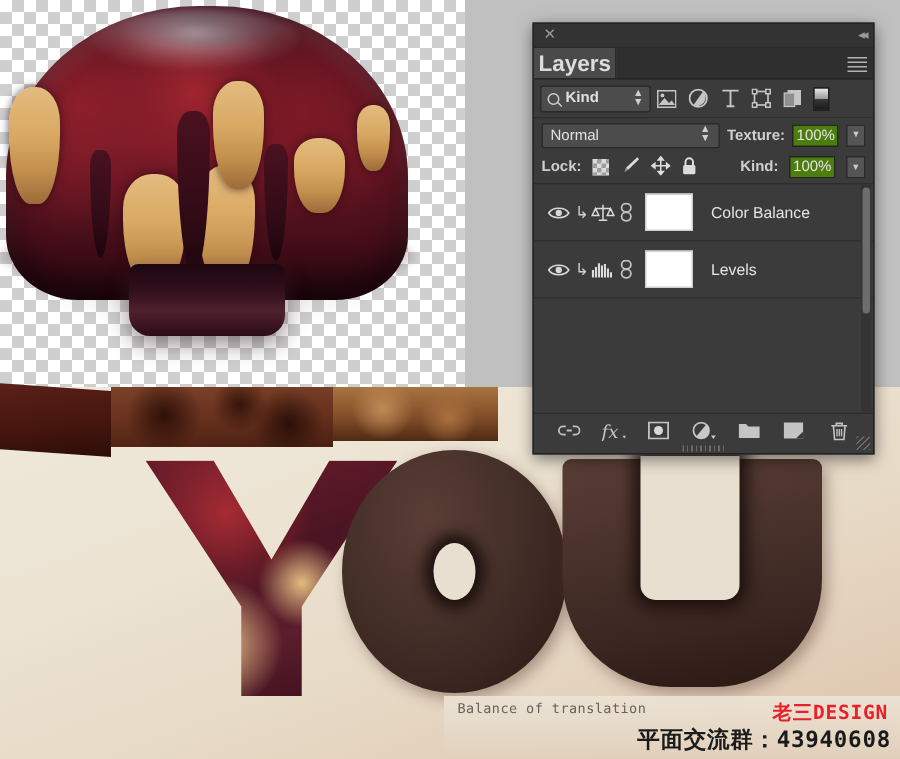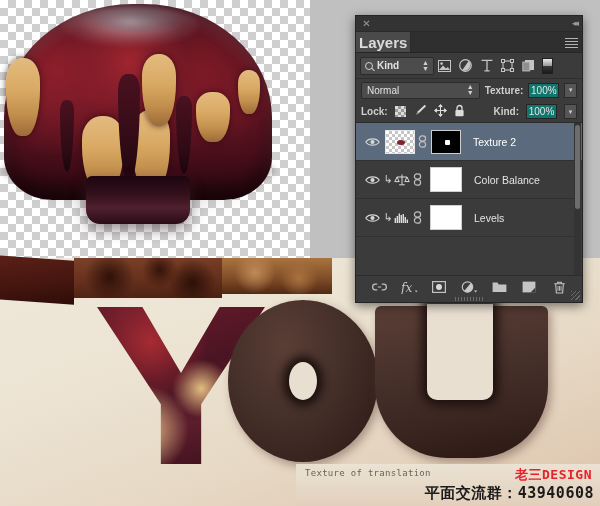--- a/index.html
+++ b/index.html
@@ -201,21 +201,21 @@
     border: 1px solid #202020; margin-left: 3px; }
 
   .ps-blendbar {
     height: 22px; background: #3b3b3b; display: flex; align-items: center; padding: 0 5px; gap: 5px;
   }
   .blend-select {
     width: 122px; height: 17px; background: #4c4c4c; border: 1px solid #2b2b2b; border-radius: 2px;
     display: flex; align-items: center; padding: 0 5px; color: #e2e2e2; font-size: 10px;
   }
   .lbl { color: #cfcfcf; font-size: 10px; font-weight: bold; }
-  .numfield { background: #0f766e; border: 1px solid #252525; color: #e4e4e4;
+  .numfield { background: #4d7c0f; border: 1px solid #252525; color: #e4e4e4;
     height: 15px; min-width: 31px; display: flex; align-items: center; justify-content: center; font-size: 10px; }
   .stepper { width: 13px; height: 15px; background: #555555; border: 1px solid #2b2b2b;
     display: flex; align-items: center; justify-content: center; color: #cacaca; font-size: 6px; }
 
   .ps-lockbar { height: 22px; background: #3b3b3b; display: flex; align-items: center; padding: 0 5px; gap: 7px;
     border-bottom: 1px solid #2c2c2c; text-align: center; }
   .lock-chk { width: 11px; height: 11px;
     background-color: #dcdcdc;
     background-image: linear-gradient(45deg,#9a9a9a 25%,transparent 25%,transparent 75%,#9a9a9a 75%),
                       linear-gradient(45deg,#9a9a9a 25%,transparent 25%,transparent 75%,#9a9a9a 75%);
@@ -305,21 +305,21 @@
   <div class="choco-strip choco-b"></div>
   <div class="choco-strip choco-c"></div>
 
   <div class="letters">
     <div class="letter-Y"></div>
     <div class="letter-O"></div>
     <div class="letter-U"></div>
   </div>
 
   <div class="note-box"></div>
-  <div class="note-text">Texture of translation</div>
+  <div class="note-text">Balance of translation</div>
   <div class="wm-brand">老三DESIGN</div>
   <div class="wm-qq">平面交流群：43940608</div>
 
   <div class="ps-panel">
 
     <div class="ps-titlebar">
       <div class="ps-close">✕</div>
       <div class="ps-collapse">◂◂</div>
     </div>
 
@@ -407,41 +407,20 @@
             <rect x="1.4" y="6" width="8.2" height="6.2" rx="1" fill="#dcdcdc"></rect>
           </svg>
       </span>
       <span class="lbl" style="margin-left:auto">Kind:</span>
       <span class="numfield">100%</span>
       <span class="stepper">▼</span>
     </div>
 
     <div class="ps-layers">
 
-      <div class="layer-row selected">
-        <span class="eye">
-          <svg width="15" height="10" viewBox="0 0 15 10">
-              <path d="M0.8 5 C3.5 0.8 11.5 0.8 14.2 5 C11.5 9.2 3.5 9.2 0.8 5 Z" fill="none" stroke="#d8d8d8" stroke-width="1.1"></path>
-              <circle cx="7.5" cy="5" r="2.1" fill="#d8d8d8"></circle>
-            </svg>
-        </span>
-        <span class="thumb-img">
-            <span class="blob"></span>
-          </span>
-        <span class="linkico">
-          <svg width="9" height="13" viewBox="0 0 9 13">
-              <rect x="1.4" y="0.8" width="6.2" height="5.4" rx="2.7" fill="none" stroke="#c0c0c0" stroke-width="1.2"></rect>
-              <rect x="1.4" y="6.6" width="6.2" height="5.6" rx="2.8" fill="none" stroke="#c0c0c0" stroke-width="1.2"></rect>
-            </svg>
-        </span>
-        <span class="thumb-mask">
-            <span class="spot"></span>
-          </span>
-        <span class="layer-name">Texture 2</span>
-      </div>
 
       <div class="layer-row">
         <span class="eye">
           <svg width="15" height="10" viewBox="0 0 15 10">
               <path d="M0.8 5 C3.5 0.8 11.5 0.8 14.2 5 C11.5 9.2 3.5 9.2 0.8 5 Z" fill="none" stroke="#d8d8d8" stroke-width="1.1"></path>
               <circle cx="7.5" cy="5" r="2.1" fill="#d8d8d8"></circle>
             </svg>
         </span>
         <span class="clip-ico">↳</span>
         <span class="adj-ico">

